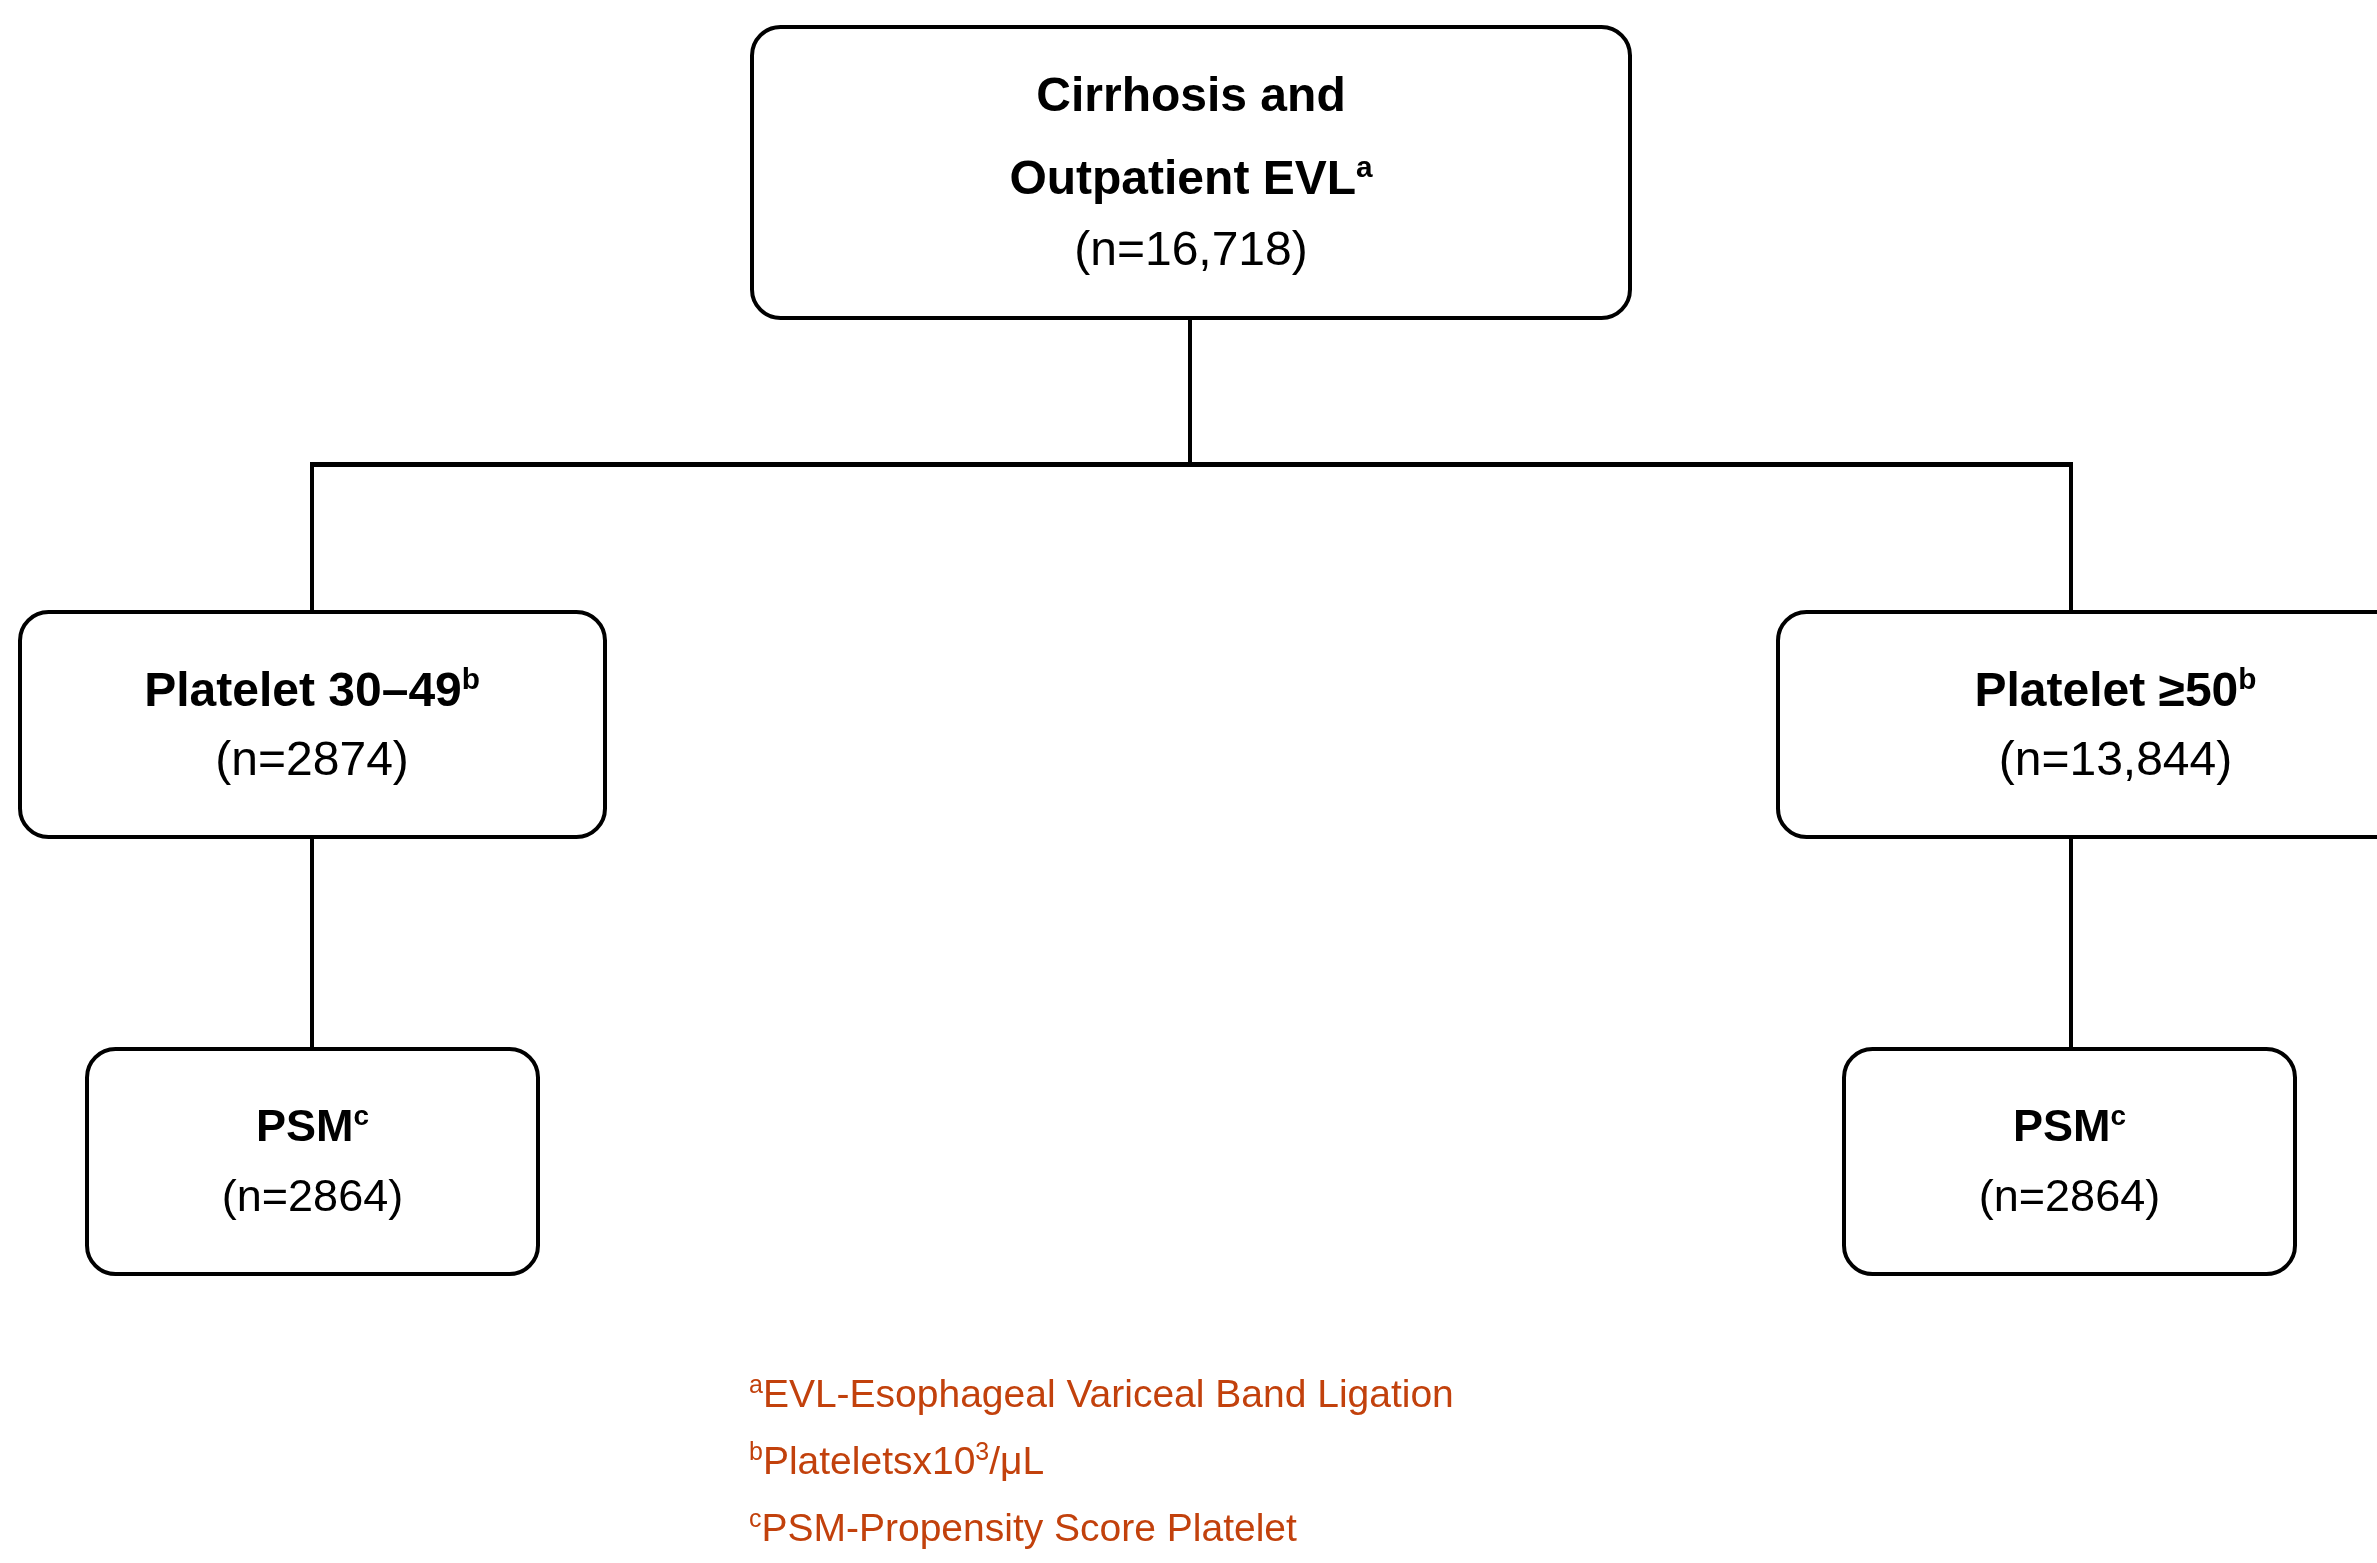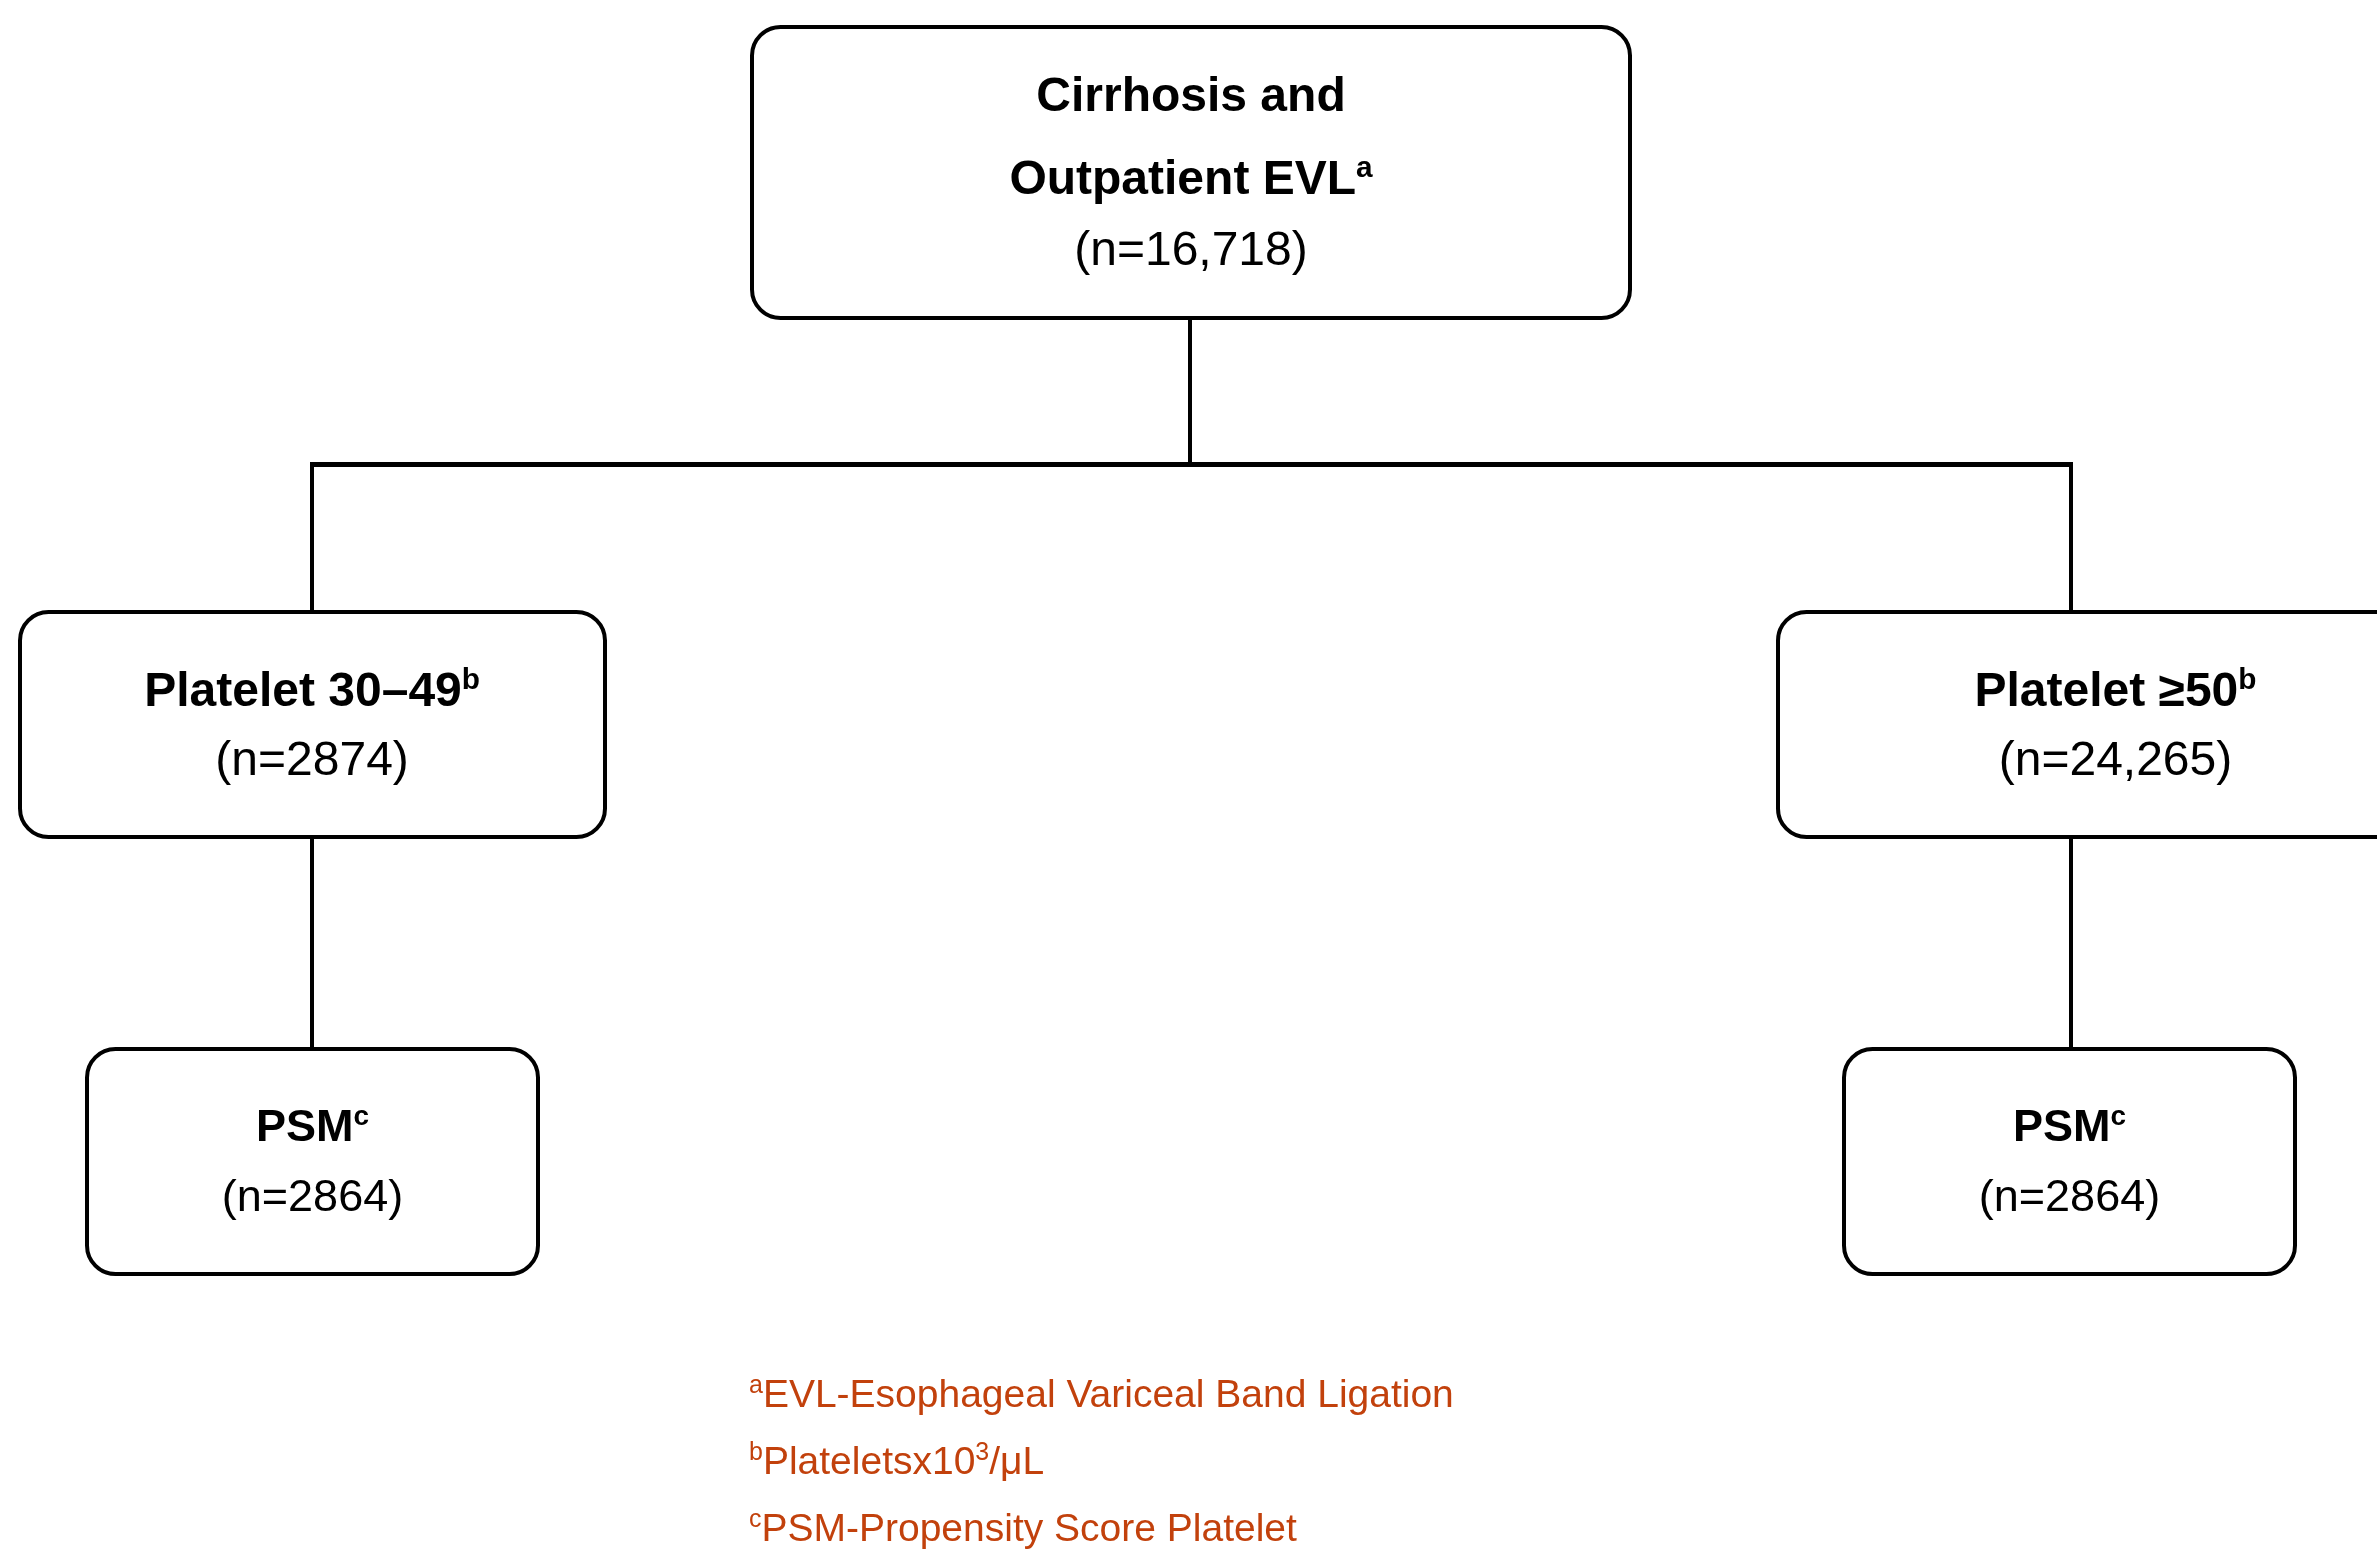--- a/index.html
+++ b/index.html
@@ -187,21 +187,21 @@
     <div class="count">(n=16,718)</div>
   </div>
 
   <div class="node" id="node-low">
     <div class="title"><span>Platelet 30–49</span><sup>b</sup></div>
     <div class="count">(n=2874)</div>
   </div>
 
   <div class="node" id="node-high">
     <div class="title"><span>Platelet ≥50</span><sup>b</sup></div>
-    <div class="count">(n=24,265)</div>
+    <div class="count">(n=13,844)</div>
   </div>
 
   <div class="node" id="node-psm-low">
     <div class="title"><span>PSM</span><sup>c</sup></div>
     <div class="count">(n=2864)</div>
   </div>
 
   <div class="node" id="node-psm-high">
     <div class="title"><span>PSM</span><sup>c</sup></div>
     <div class="count">(n=2864)</div>

